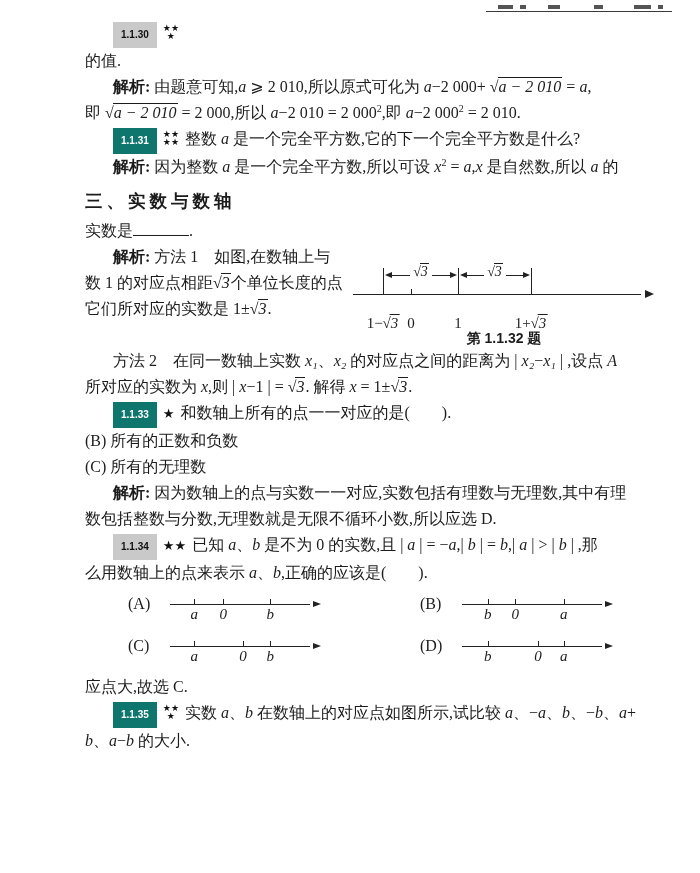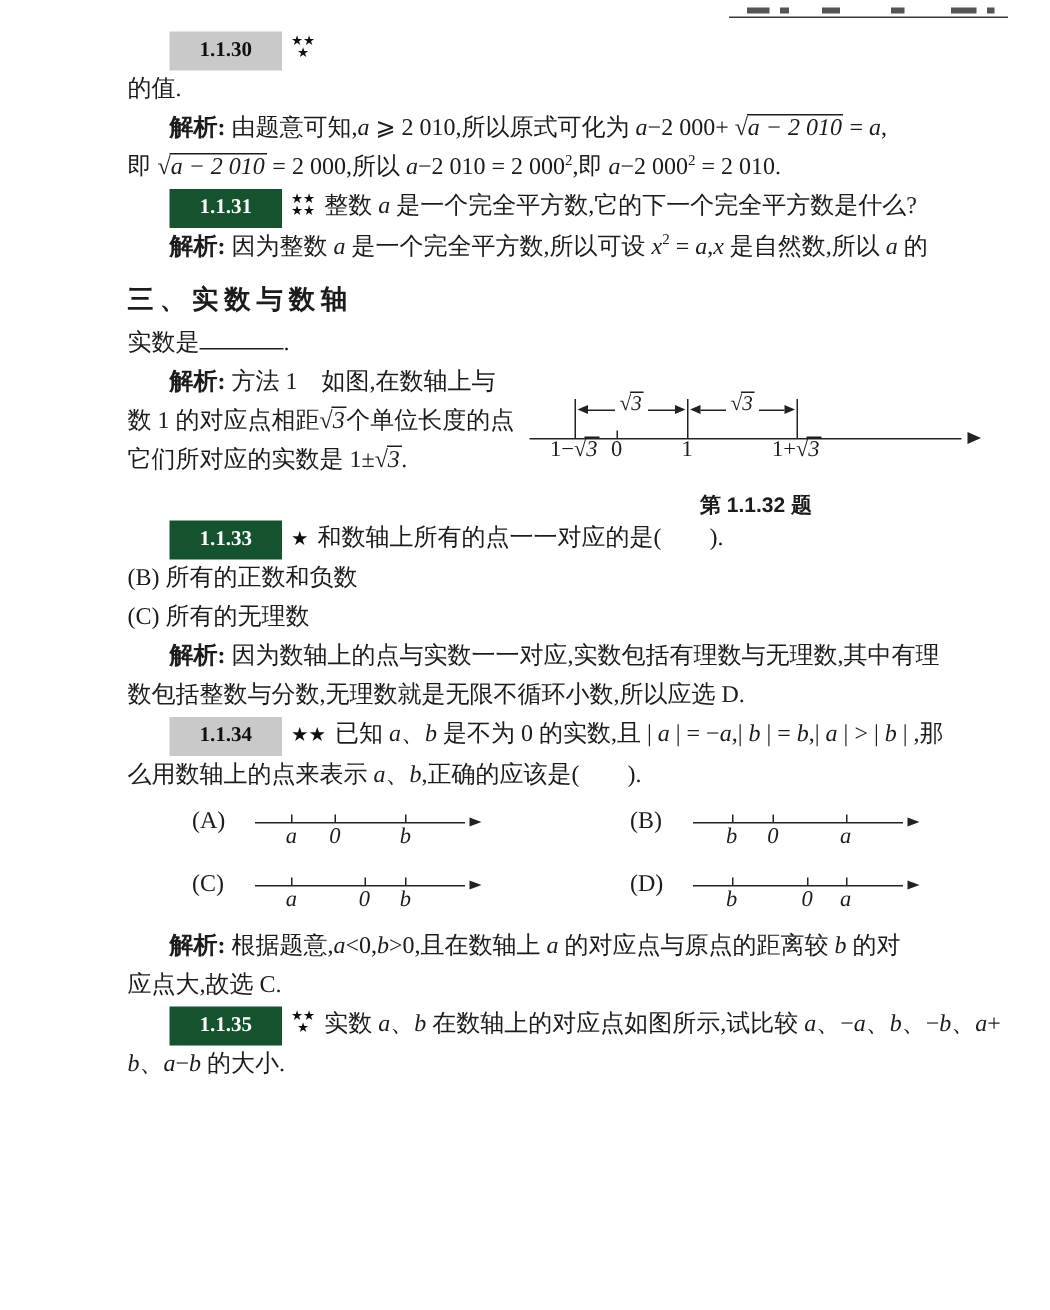--- a/index.html
+++ b/index.html
@@ -15,24 +15,24 @@
   .hm1{left:12px;width:15px}.hm2{left:34px;width:6px}.hm3{left:62px;width:12px}
   .hm4{left:108px;width:9px}.hm5{left:148px;width:17px}.hm6{left:172px;width:5px}
 
   .content{padding:20px 24px 0 85px}
   .ln{line-height:26px;white-space:nowrap}
   .ind{padding-left:28px}
   .ln b{font-weight:700}
   .ln i, i{font-style:italic;font-family:"Liberation Serif",serif}
   sup{font-size:10px;line-height:0}
 
-  .badge{display:inline-block;font-family:Liberation Serif, serif;
-    font-weight:700;font-size:14px;padding:0 20px;margin-right:6px}
+  .badge{display:inline-block;font-family:Liberation Sans, sans-serif;
+    font-weight:700;font-size:10px;padding:0 8px;margin-right:6px}
   .badge.light{background:#c9c9c9;color:#101010}
-  .badge.dark{background:#14532d;color:#ffffff}
+  .badge.dark{background:#0f766e;color:#ffffff}
 
   .stars{display:inline-block;vertical-align:middle;margin-right:6px;color:#101010;position:relative;top:-2px}
   .stars.multi div{font-size:9px;line-height:8px;text-align:center}
   .stars.single{font-size:13px;top:0}
 
   .sq{white-space:nowrap}
   .sqs{letter-spacing:-1px}
   .sqr{border-top:1.2px solid #1c1c1c;padding:0 1px}
 
   .blank{display:inline-block;width:56px;border-bottom:1.2px solid #1c1c1c;height:14px}
@@ -43,21 +43,21 @@
   .colL{width:262px}
   .colR{margin-left:6px;width:302px;padding-top:6px}
 
   
   .numline-main{position:relative;height:70px;width:302px}
   .axis{position:absolute;left:0;right:14px;top:44px;border-top:1.4px solid #222}
   .arr{position:absolute;right:-13px;top:-4.7px;width:0;height:0;
     border-left:9px solid #222;border-top:4px solid transparent;border-bottom:4px solid transparent}
   .tkt{position:absolute;top:18px;height:26px;border-left:1.4px solid #222}
   .tks{position:absolute;top:39px;height:5px;border-left:1.2px solid #222}
-  .axl{position:absolute;top:44px;transform:translateX(-50%);font-size:15px;white-space:nowrap}
+  .axl{position:absolute;top:65px;transform:translateX(-50%);font-size:15px;white-space:nowrap}
   .dbl{position:absolute;top:19px;height:12px;display:flex;align-items:center}
   .dbl .ln2{flex:1;border-top:1.2px solid #222}
   .dbl .slb{font-size:14px;padding:0 3px;position:relative;top:-3px}
   .ahl,.ahr{width:0;height:0;border-top:3.5px solid transparent;border-bottom:3.5px solid transparent}
   .ahl{border-right:7px solid #222}
   .ahr{border-left:7px solid #222}
   .figcap{text-align:center;font-size:14px;margin-top:10px;font-weight:700;
     font-family:"Liberation Sans","DejaVu Sans",sans-serif}
 
   
@@ -134,20 +134,22 @@
             <i class="ln2"></i>
             <span class="slb"><span class="sq"><span class="sqs">√</span><i class="sqr">3</i></span></span>
             <i class="ln2"></i>
             <i class="ahr"></i>
         </span>
       </div>
       <div class="figcap">第 1.1.32 题</div>
     </div>
   </div>
 
+  <div class="ln ind"><span>方法 2　在同一数轴上实数 </span><i>x₁</i><span>、</span><i>x₂</i><span> 的对应点之间的距离为 | </span><i>x₂</i><span>−</span><i>x₁</i><span> | ,设点 </span><i>A</i></div>
+  <div class="ln"><span>所对应的实数为 </span><i>x</i><span>,则 | </span><i>x</i><span>−1 | = </span><span class="sq"><span class="sqs">√</span><i class="sqr">3</i></span><span>. 解得 </span><i>x</i><span> = 1±</span><span class="sq"><span class="sqs">√</span><i class="sqr">3</i></span><span>.</span></div>
 
   <div class="ln ind">
     <span class="badge dark">1.1.33</span><span class="stars single">★</span><span><span>和数轴上所有的点一一对应的是(　　).</span></span>
   </div>
   <div class="ln">(B) 所有的正数和负数</div>
   <div class="ln">(C) 所有的无理数</div>
   <div class="ln ind"><b>解析:</b><span> 因为数轴上的点与实数一一对应,实数包括有理数与无理数,其中有理</span></div>
   <div class="ln"><span>数包括整数与分数,无理数就是无限不循环小数,所以应选 D.</span></div>
 
   <div class="ln ind">
@@ -211,21 +213,20 @@
           <span class="tk" style="left:50%"></span>
           <span class="tk" style="left:67%"></span>
           <span class="tl" style="left:17%">b</span>
           <span class="tl" style="left:50%">0</span>
           <span class="tl" style="left:67%">a</span>
         </div>
       </div>
     </div>
   </div>
 
-  <div class="ln ind"><b>解析:</b><span> 根据题意,</span><i>a</i><span>&lt;0,</span><i>b</i><span>&gt;0,且在数轴上 </span><i>a</i><span> 的对应点与原点的距离较 </span><i>b</i><span> 的对</span></div>
   <div class="ln"><span>应点大,故选 C.</span></div>
 
   <div class="ln ind">
     <span class="badge dark">1.1.35</span><span class="stars multi"><div>★★</div><div>★</div></span><span><span>实数 </span><i>a</i><span>、</span><i>b</i><span> 在数轴上的对应点如图所示,试比较 </span><i>a</i><span>、−</span><i>a</i><span>、</span><i>b</i><span>、−</span><i>b</i><span>、</span><i>a</i><span>+</span></span>
   </div>
   <div class="ln"><i>b</i><span>、</span><i>a</i><span>−</span><i>b</i><span> 的大小.</span></div>
 
 </div>
 
 </body></html>

